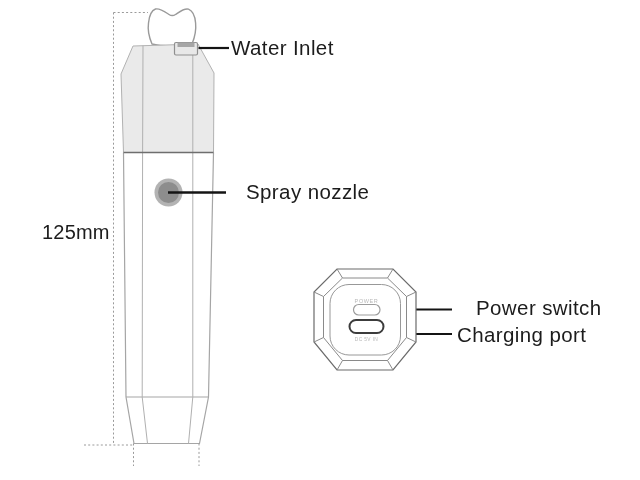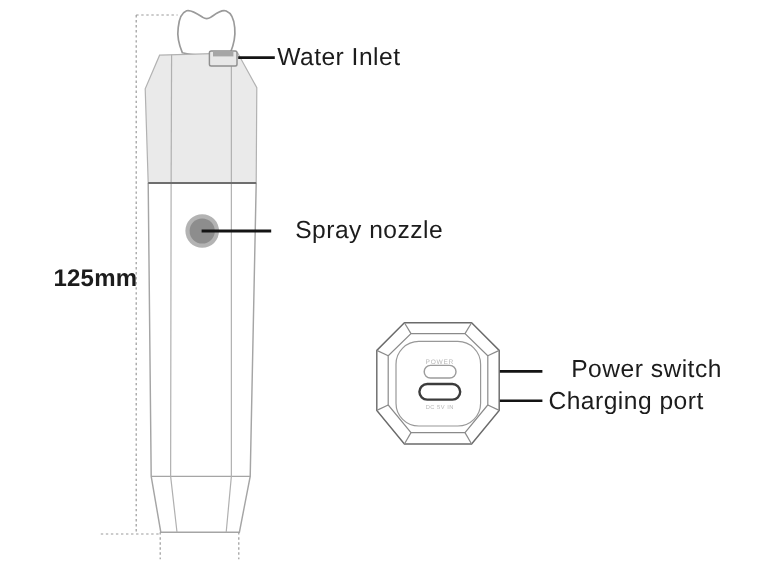--- a/index.html
+++ b/index.html
@@ -36,21 +36,21 @@
     color: #1c1c1c;
     font-size: 20px;
     letter-spacing: 0.2px;
     white-space: nowrap;
     line-height: 1.1;
   }
   #label-water-inlet   { left: 231px; top: 37px;  }
   #label-spray-nozzle  { left: 246px; top: 181px; }
   #label-power-switch  { left: 476px; top: 297px; }
   #label-charging-port { left: 457px; top: 324px; text-align: center; }
-  #label-height { left: 42px;  top: 221px; width: 75px; text-align: center; font-weight: bold; }
+  #label-height { left: 42px;  top: 221px; width: 75px; text-align: left; }
   #label-width  { left: 139px; top: 446px; }
   .svg-marking {
     font-family: "Liberation Sans", sans-serif;
     fill: #b8b8b8;
   }
 </style>
 </head>
 <body>
 
 <div class="canvas">

